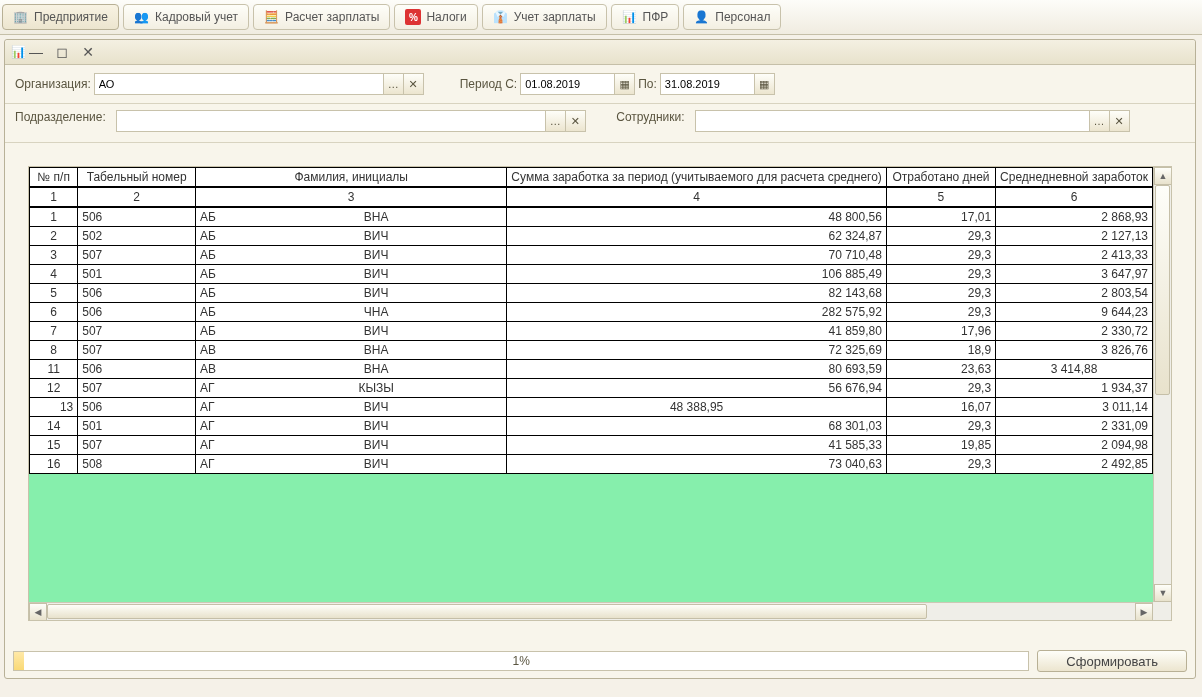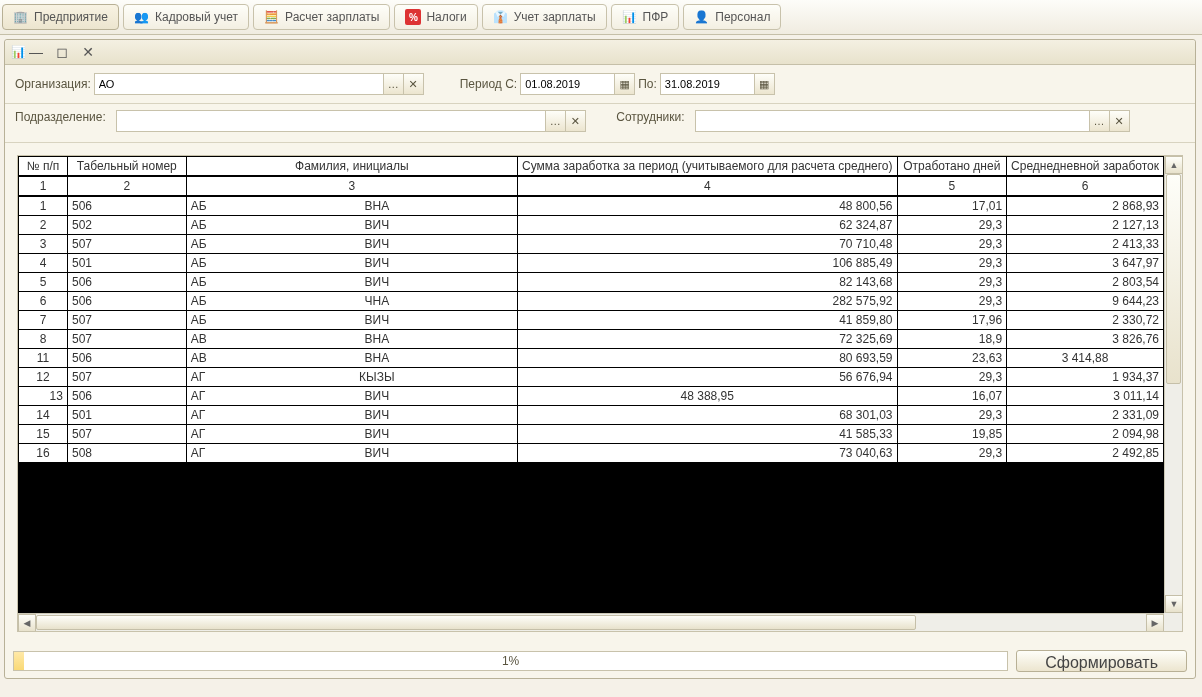--- a/index.html
+++ b/index.html
@@ -84,23 +84,23 @@
   background: linear-gradient(#fefef9, #ece5cf);
   border: 1px solid #c8c2ab;
   border-left: none;
   cursor: pointer;
   font-size: 11px;
   color: #5a5540;
   display: inline-flex; align-items: center; justify-content: center;
 }
 .table-wrap {
   flex: 1;
-  margin: 12px;
+  margin: 23px;
   border: 1px solid #c8c2ab;
-  background: #000000;
+  background: #86efac;
   position: relative;
   overflow: hidden;
 }
 .table-scroll {
   position: absolute;
   top: 0; left: 0; right: 18px; bottom: 18px;
   overflow: hidden;
 }
 table.data { border-collapse: collapse; width: 100%; }
 table.data th, table.data td {
@@ -144,21 +144,21 @@
 .progress {
   flex: 1; height: 20px; border: 1px solid #c8c2ab; background: #fff; position: relative;
   display: flex; align-items: center; justify-content: center;
 }
 .progress .fill { position: absolute; left: 0; top: 0; bottom: 0; width: 1%; background: linear-gradient(#ffe9a8,#f9d976); }
 .progress .pct { position: relative; z-index: 1; color: #5a5540; }
 .btn-generate {
   padding: 3px 28px; height: 22px;
   background: linear-gradient(#fefef9,#ece5cf);
   border: 1px solid #b8b095; border-radius: 3px;
-  cursor: pointer; font-size: 16px; color: #444;
+  cursor: pointer; font-size: 13px; color: #444;
 }
 </style>
 </head>
 <body>
 
 <div class="main-toolbar">
   <div class="tab-btn active">
     <span class="tab-icon">🏢</span>
     <span>Предприятие</span>
   </div>

